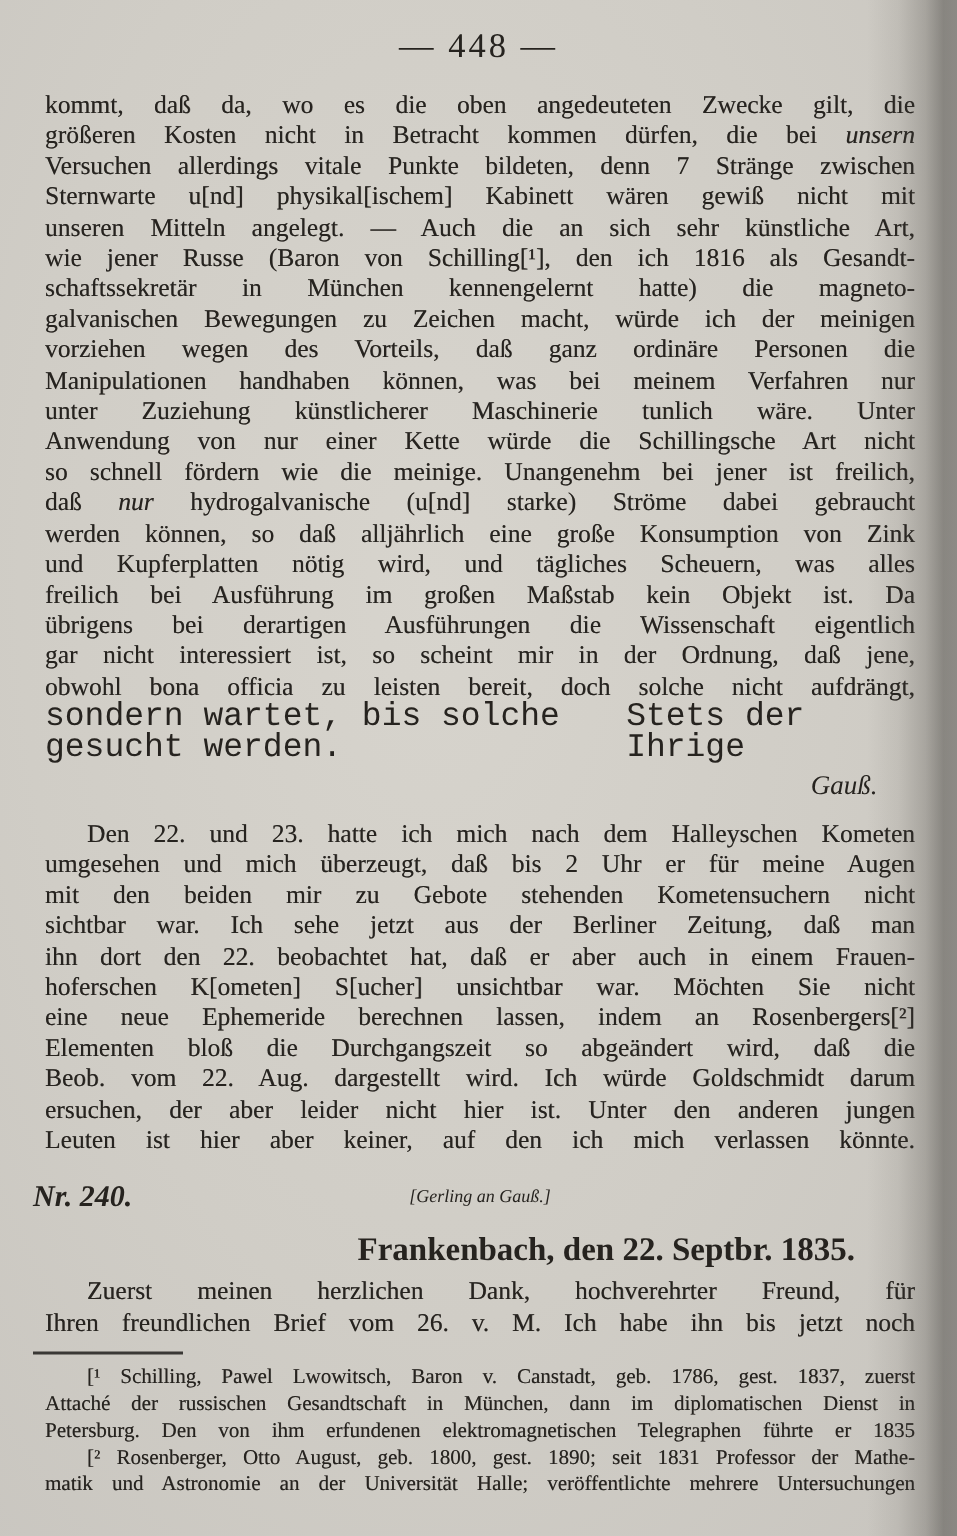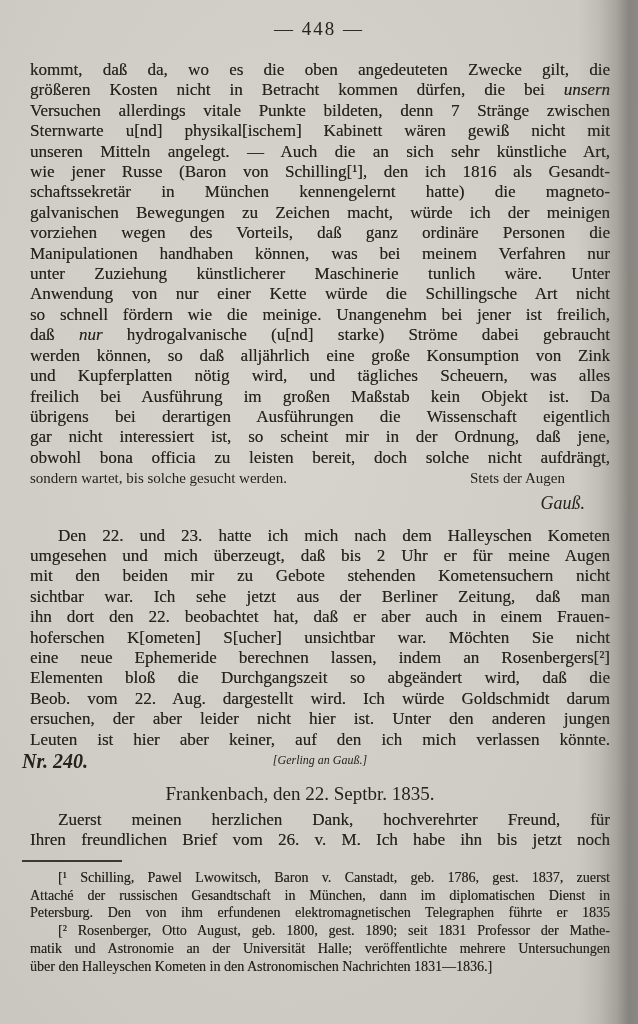--- a/index.html
+++ b/index.html
@@ -18,47 +18,47 @@
     background: linear-gradient(to right,
       rgba(80,76,70,0) 0%,
       rgba(80,76,70,0.10) 35%,
       rgba(70,67,62,0.28) 65%,
       rgba(62,60,56,0.48) 85%,
       rgba(88,86,83,0.55) 100%);
   }
   .pagenum {
     position:relative; z-index:2;
     padding-top:18px; text-align:center;
-    font-size:19px; letter-spacing:2px;
+    font-size:23px; letter-spacing:2px;
   }
   .text-col {
     position:absolute; z-index:2; left:30px; top:60px; width:580px;
   }
   .line, .fn-line {
     text-align:justify; text-align-last:justify;
     text-shadow:0.2px 0 0 rgba(38,35,31,0.55);
   }
   .line { font-size:17px; line-height:20.4px; }
   .indent-first > div:first-child { text-indent:28px; }
-  .sig-line { display:flex; font-size:15px; line-height:20.4px; }
+  .sig-line { display:flex; font-size:22px; line-height:20.4px;font-family:Liberation Mono, monospace; }
   .sig-right { margin-left:auto; margin-right:45px; }
   .gauss {
     text-align:right; padding-right:25px; margin-top:3px;
     font-style:italic; font-size:18px; line-height:22px;
   }
   .para2 { margin-top:12px; }
-  .heading-row { position:relative; height:27px; }
+  .heading-row { position:relative; margin-top:17px; height:27px; }
   .letter-no {
     position:absolute; left:-8px; top:0;
     font-weight:bold; font-style:italic; font-size:20px;
   }
   .letter-title {
     text-align:center; font-style:italic; font-size:12px; padding-top:3px;
   }
-  .dateline { text-align:center; padding-right:40px; font-size:19px; margin-top:6px; }
+  .dateline { text-align:right; padding-right:40px; font-size:22px; margin-top:6px;font-weight:bold; }
   .para3 { margin-top:5px; }
   .fn-rule {
     width:100px; height:0; border-top:2px solid #3a3835;
     margin:9px 0 7px -8px;
   }
   .fn { font-size:14px; line-height:17.8px; }
   .fn-line.fn-last { text-align-last:left; }
   i { font-style:italic; }
 </style>
 </head>
@@ -89,21 +89,21 @@
       <div class="line">werden können, so daß alljährlich eine große Konsumption von Zink</div>
       <div class="line">und Kupferplatten nötig wird, und tägliches Scheuern, was alles</div>
       <div class="line">freilich bei Ausführung im großen Maßstab kein Objekt ist. Da</div>
       <div class="line">übrigens bei derartigen Ausführungen die Wissenschaft eigentlich</div>
       <div class="line">gar nicht interessiert ist, so scheint mir in der Ordnung, daß jene,</div>
       <div class="line">obwohl bona officia zu leisten bereit, doch solche nicht aufdrängt,</div>
     </div>
 
   <div class="sig-line">
     <span class="sig-left">sondern wartet, bis solche gesucht werden.</span>
-    <span class="sig-right">Stets der Augen</span>
+    <span class="sig-right">Stets der Ihrige</span>
   </div>
   <div class="gauss">Gauß.</div>
 
   <div class="para para2 indent-first">
       <div class="line">Den 22. und 23. hatte ich mich nach dem Halleyschen Kometen</div>
       <div class="line">umgesehen und mich überzeugt, daß bis 2 Uhr er für meine Augen</div>
       <div class="line">mit den beiden mir zu Gebote stehenden Kometensuchern nicht</div>
       <div class="line">sichtbar war. Ich sehe jetzt aus der Berliner Zeitung, daß man</div>
       <div class="line">ihn dort den 22. beobachtet hat, daß er aber auch in einem Frauen-</div>
       <div class="line">hoferschen K[ometen] S[ucher] unsichtbar war. Möchten Sie nicht</div>
@@ -130,16 +130,15 @@
 
   <div class="fn indent-first">
       <div class="fn-line">[¹ Schilling, Pawel Lwowitsch, Baron v. Canstadt, geb. 1786, gest. 1837, zuerst</div>
       <div class="fn-line">Attaché der russischen Gesandtschaft in München, dann im diplomatischen Dienst in</div>
       <div class="fn-line">Petersburg. Den von ihm erfundenen elektromagnetischen Telegraphen führte er 1835</div>
     </div>
 
   <div class="fn indent-first">
       <div class="fn-line">[² Rosenberger, Otto August, geb. 1800, gest. 1890; seit 1831 Professor der Mathe-</div>
       <div class="fn-line">matik und Astronomie an der Universität Halle; veröffentlichte mehrere Untersuchungen</div>
-      <div class="fn-line fn-last">über den Halleyschen Kometen in den Astronomischen Nachrichten 1831—1836.]</div>
     </div>
 
 </div>
 
 </body></html>

